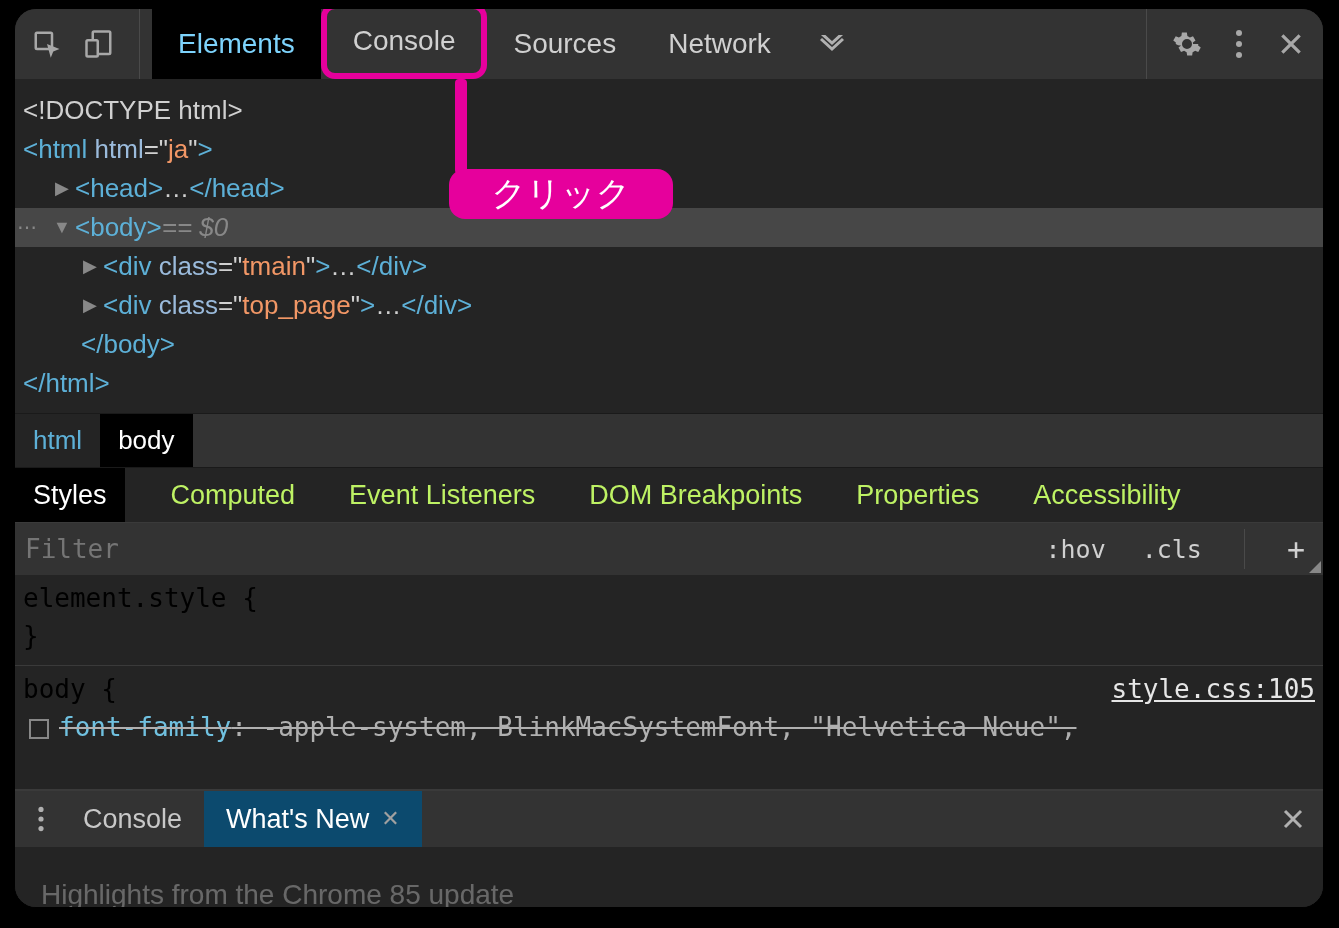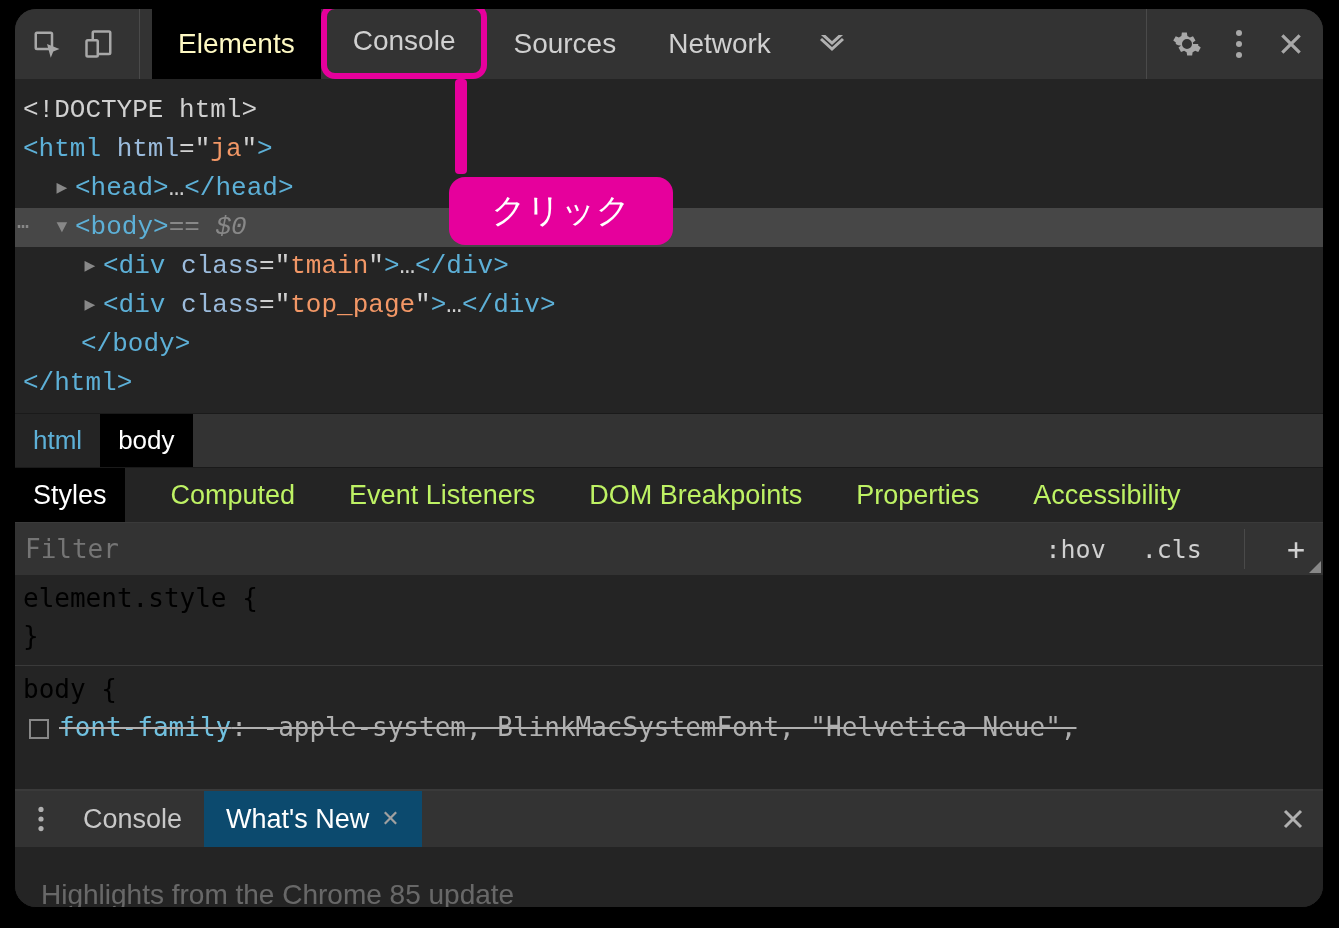--- a/index.html
+++ b/index.html
@@ -58,21 +58,21 @@
       padding: 0 26px;
       height: 100%;
       display: flex;
       align-items: center;
       color: #d0d0d0;
       font-size: 28px;
       cursor: pointer;
     }
     .tab.active {
       background: #000;
-      color: #fef9c3;
+      color: #7dd3fc;
     }
     .tab.highlighted {
       border: 6px solid #e6009c;
       border-radius: 14px;
       height: 76px;
       margin-top: -6px;
       position: relative;
       z-index: 5;
     }
     .toolbar-more {
@@ -87,23 +87,23 @@
       align-items: center;
       gap: 8px;
       border-left: 1px solid #4a4a4a;
       padding-left: 18px;
       height: 100%;
     }
     
     .annotation {
       position: absolute;
       left: 434px;
-      top: 168px;
+      top: 160px;
       width: 224px;
-      height: 68px;
+      height: 50px;
       background: #e6009c;
       border-radius: 16px;
       display: flex;
       align-items: center;
       justify-content: center;
       color: #fff;
       font-size: 34px;
       z-index: 4;
     }
     .annotation-tail {
@@ -112,21 +112,21 @@
       top: 70px;
       width: 12px;
       height: 95px;
       background: #e6009c;
       z-index: 3;
       border-radius: 4px;
     }
     
     .dom-tree {
       padding: 12px 8px 10px 8px;
-      font-family: Liberation Mono, monospace;
+      font-family: Liberation Sans, sans-serif;
       font-size: 26px;
       line-height: 39px;
       color: #d0d0d0;
       text-align: right;
     }
     .dom-line { white-space: pre; display: flex; align-items: center; }
     .c-tag { color: #5db0d7; }
     .c-attr-name { color: #9bbbdc; }
     .c-attr-val { color: #f29766; }
     .c-text { color: #d0d0d0; }
@@ -369,20 +369,21 @@
   </div>
 
   <div class="styles-panel">
     <div class="style-block">
       <div>element.style {</div>
       <div>}</div>
     </div>
     <div class="style-block" style="border-bottom:none;">
       <div class="style-rule-head">
         <span>body {</span>
+        <span class="source-link">style.css:105</span>
       </div>
       <div style="padding-left:6px;">
         <span class="checkbox-sq"></span><span class="strike"><span class="prop-name">font-family</span><span>: -apple-system, BlinkMacSystemFont, "Helvetica Neue",</span></span>
       </div>
     </div>
   </div>
 
   <div class="drawer">
     <div class="drawer-tabs">
       <div class="drawer-dots">

